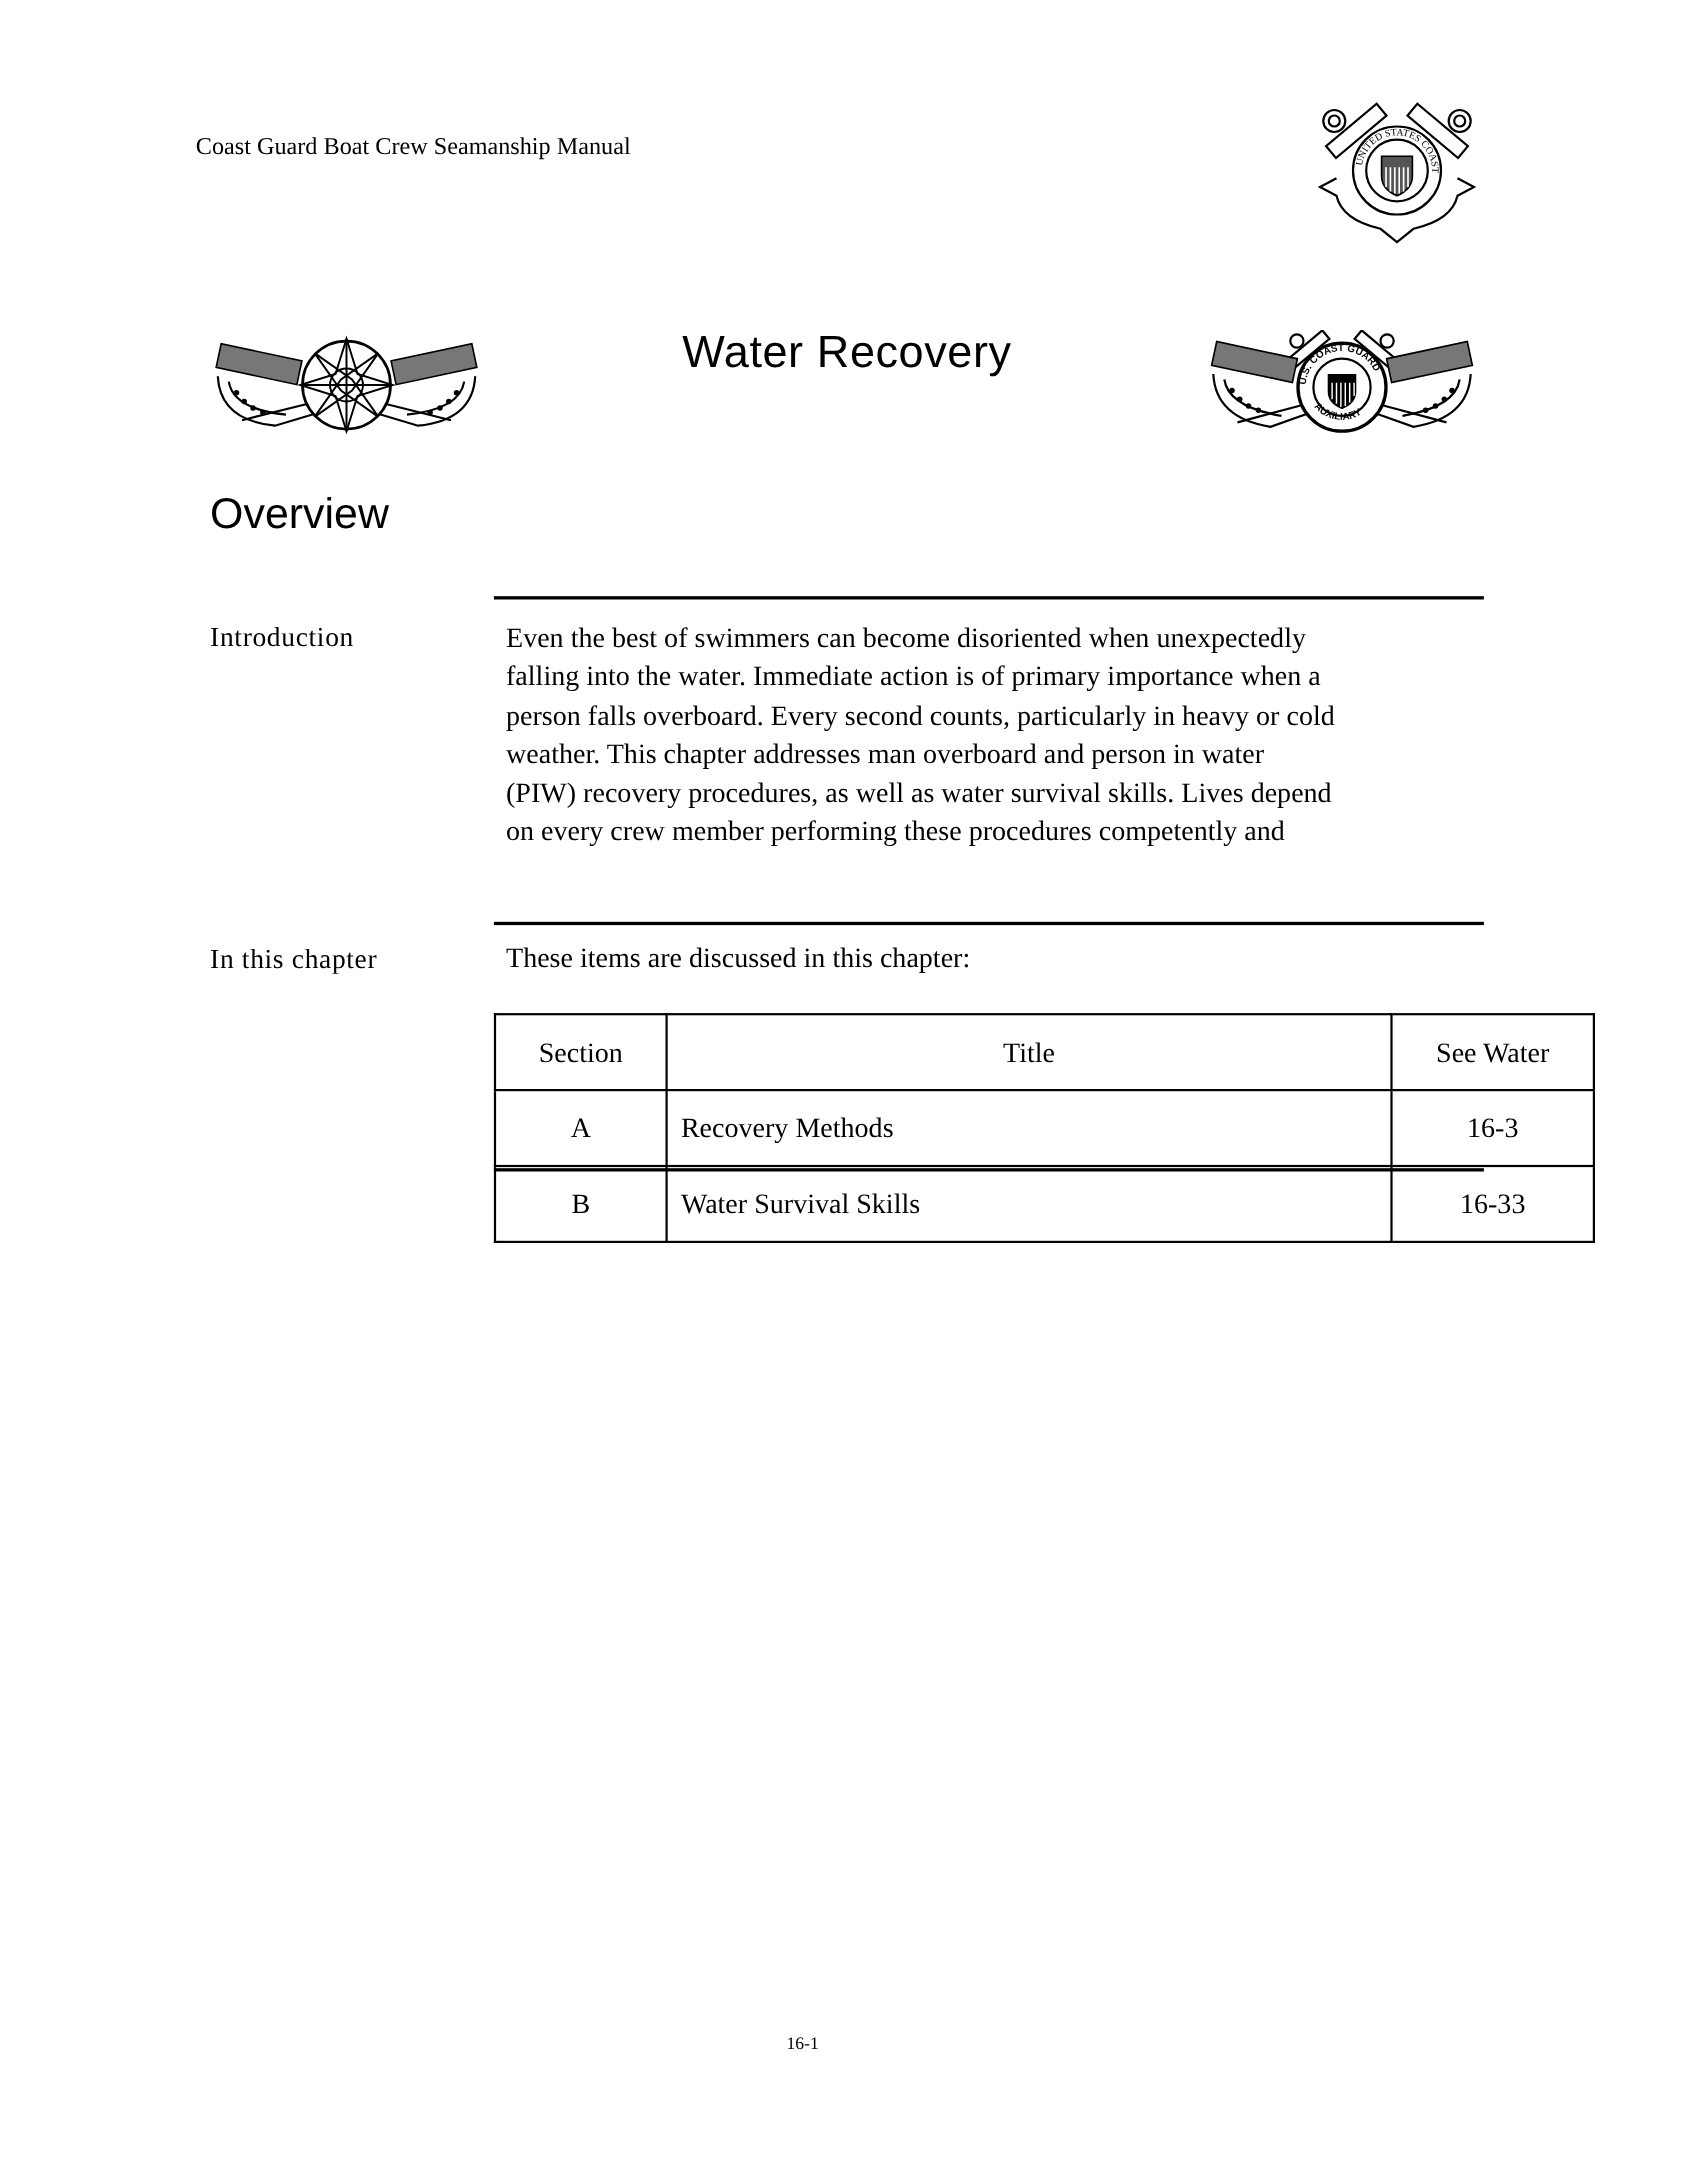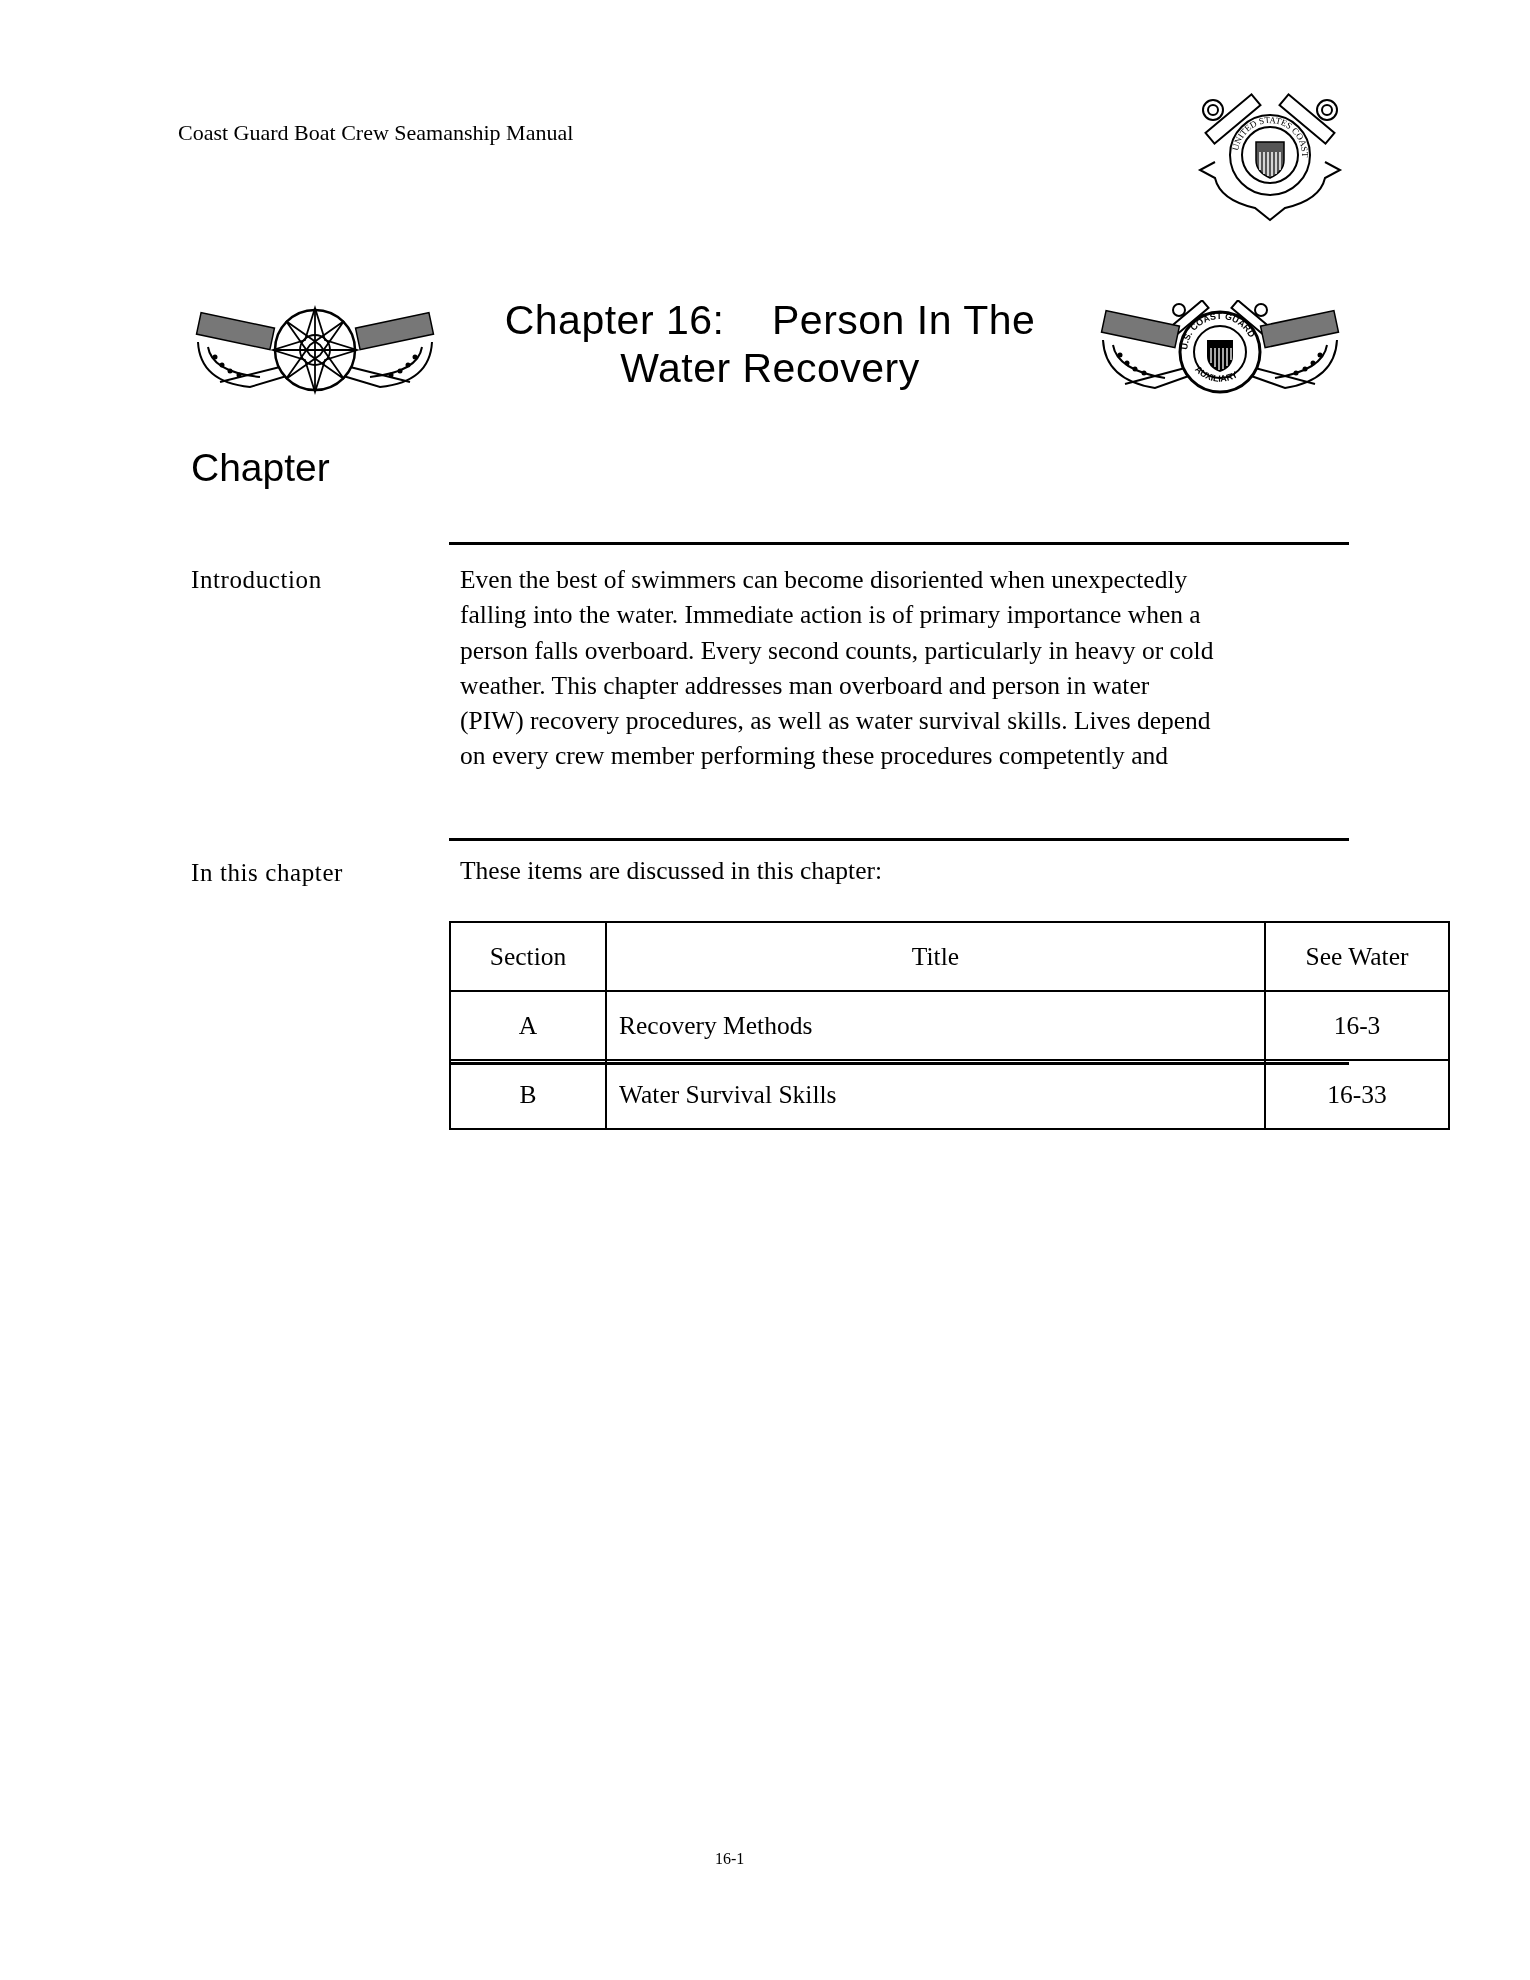--- a/index.html
+++ b/index.html
@@ -102,21 +102,20 @@
       <path d="M96 19 L130 43 L154 77 L120 53 Z"></path>
       <path d="M154 19 L130 53 L96 77 L120 43 Z"></path>
       <circle cx="125" cy="48" r="15"></circle>
       <line x1="125" y1="6" x2="125" y2="90"></line>
         <line x1="83" y1="48" x2="167" y2="48"></line>
     </g>
   </svg>
 </div>
 
 <div id="chapter-title" class="abs sans">
-  <div style="white-space:pre;">Chapter 16:    Person In The</div>
   <div>Water Recovery</div>
 </div>
 
 <div id="insignia-right" class="abs">
   <svg width="250" height="100" viewBox="0 0 250 100">
     <g fill="none" stroke="#000" stroke-width="2">
       <path d="M8 40 Q10 80 60 88 L105 72"></path>
       <path d="M242 40 Q240 80 190 88 L145 72"></path>
       <path d="M18 45 Q22 70 70 78"></path>
         <path d="M232 45 Q228 70 180 78"></path>
@@ -150,21 +149,21 @@
       <line x1="132" y1="48" x2="132" y2="66"></line>
         <line x1="136" y1="48" x2="136" y2="60"></line>
     </g>
     <path id="auxArcTop" d="M92 52 A33 33 0 0 1 158 52" fill="none"></path>
     <path id="auxArcBot" d="M94 60 A33 33 0 0 0 156 60" fill="none"></path>
     <text font-family="Liberation Sans, sans-serif" font-size="9" font-weight="bold" fill="#000"><textPath href="#auxArcTop" startOffset="2%">U.S. COAST GUARD</textPath></text>
     <text font-family="Liberation Sans, sans-serif" font-size="9" font-weight="bold" fill="#000"><textPath href="#auxArcBot" startOffset="14%">AUXILIARY</textPath></text>
   </svg>
 </div>
 
-<div id="overview-heading" class="abs sans">Chapter</div>
+<div id="overview-heading" class="abs sans">Overview</div>
 
 <div id="rule-1" class="abs rule"></div>
 
 <div id="label-introduction" class="abs side-label serif">Introduction</div>
 
 <div id="intro-paragraph" class="abs serif">
   <span>Even the best of swimmers can become disoriented when unexpectedly</span>
   <span>falling into the water.  Immediate action is of primary importance when a</span>
   <span>person falls overboard.  Every second counts, particularly in heavy or cold</span>
   <span>weather.  This chapter addresses man overboard and person in water</span>

